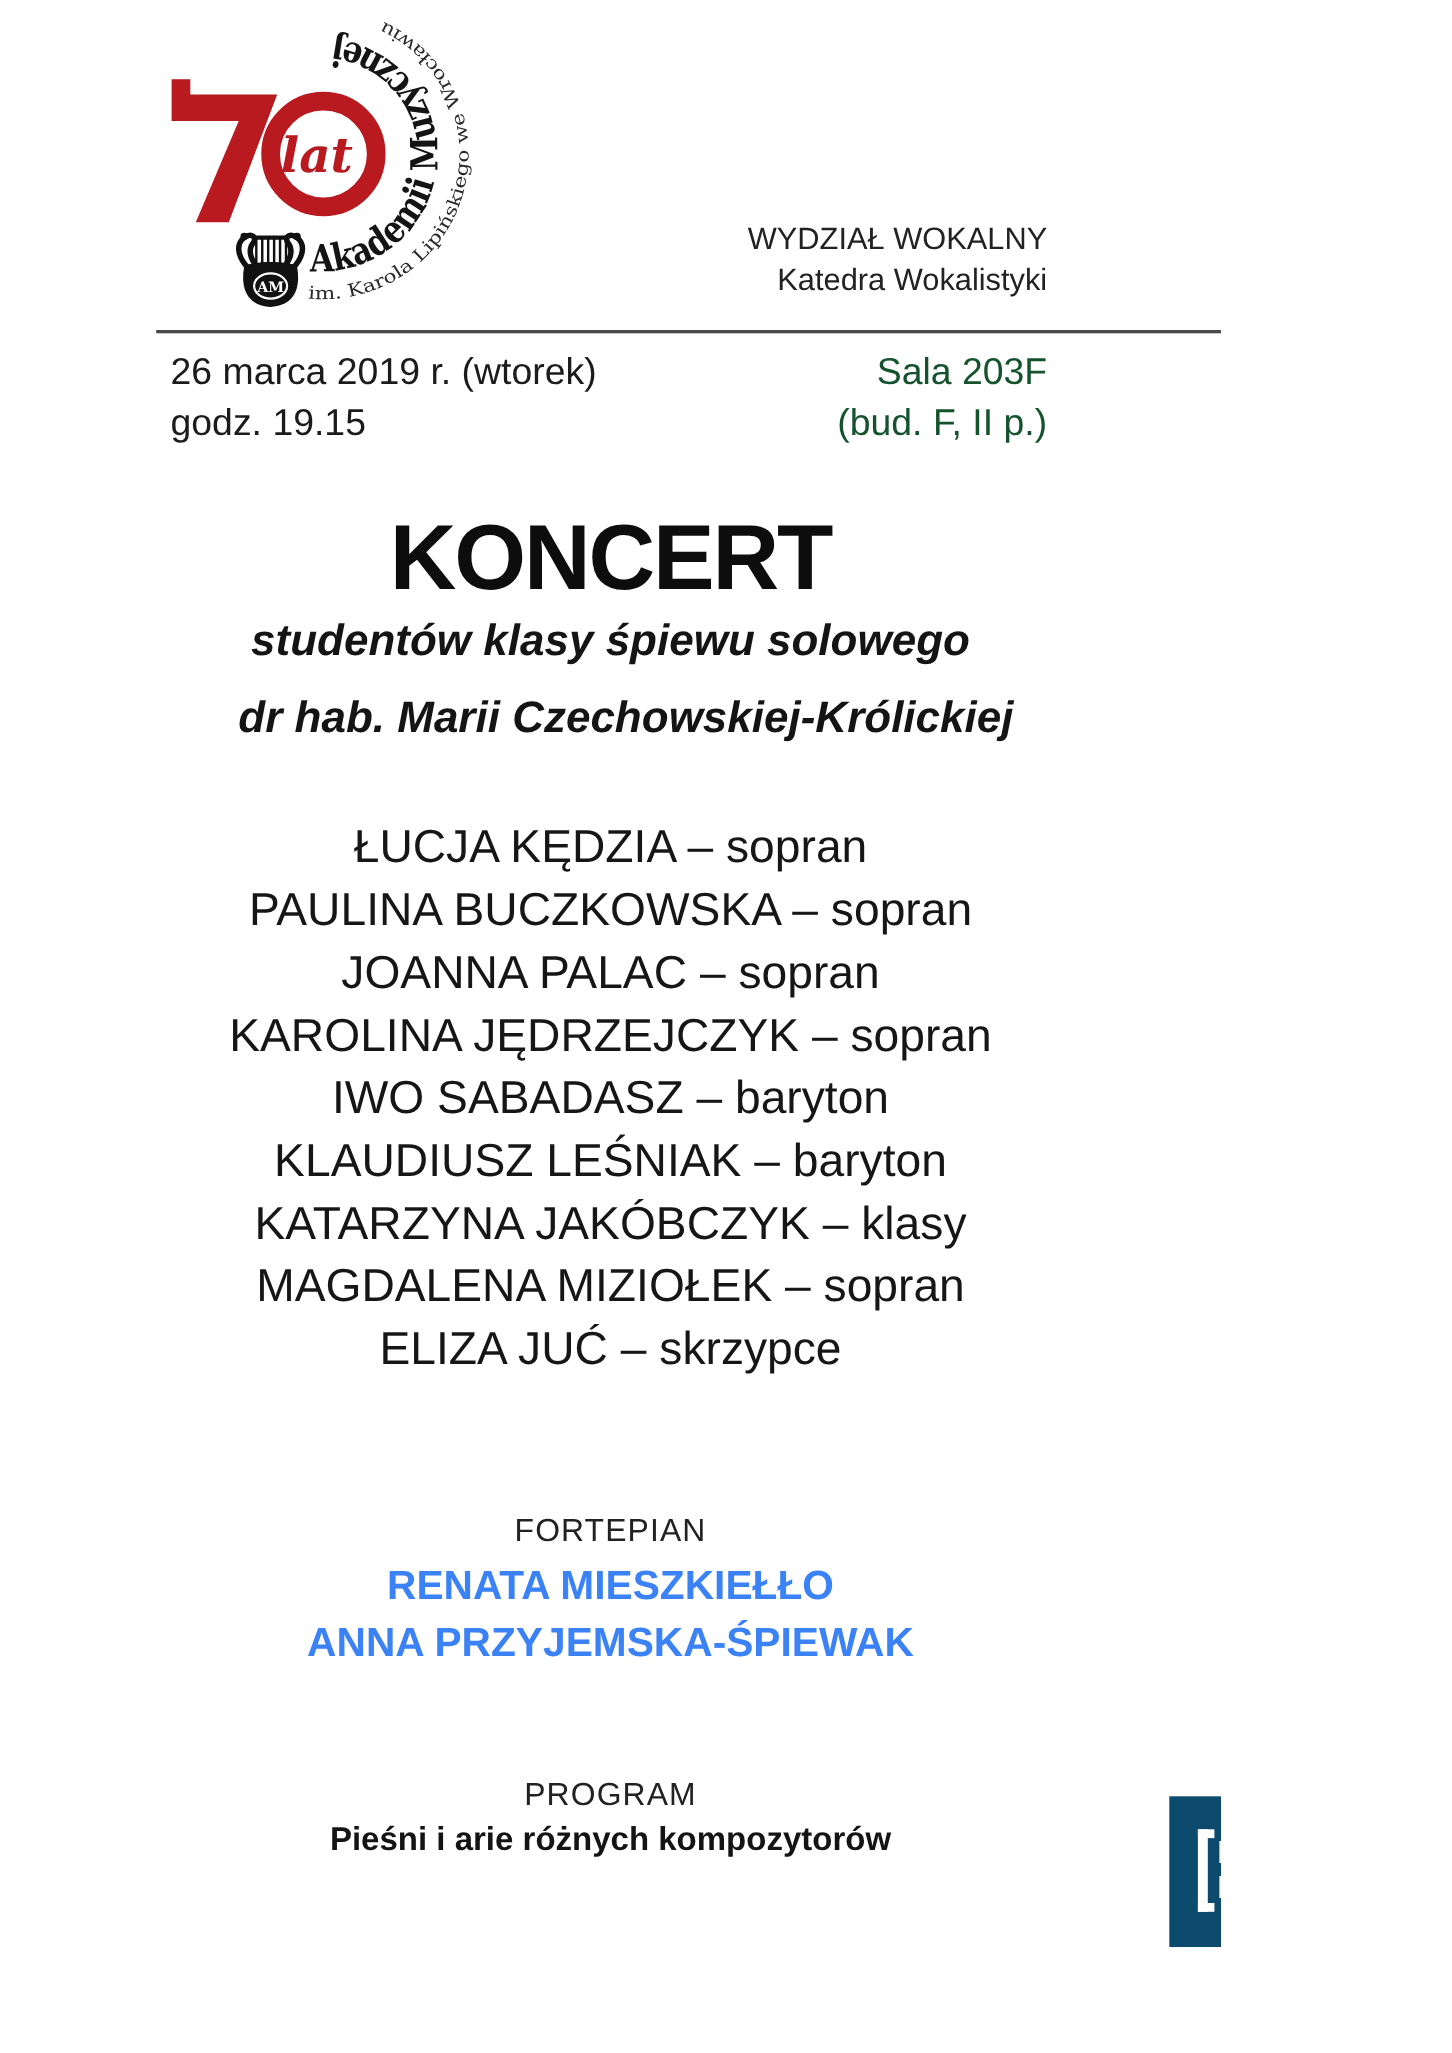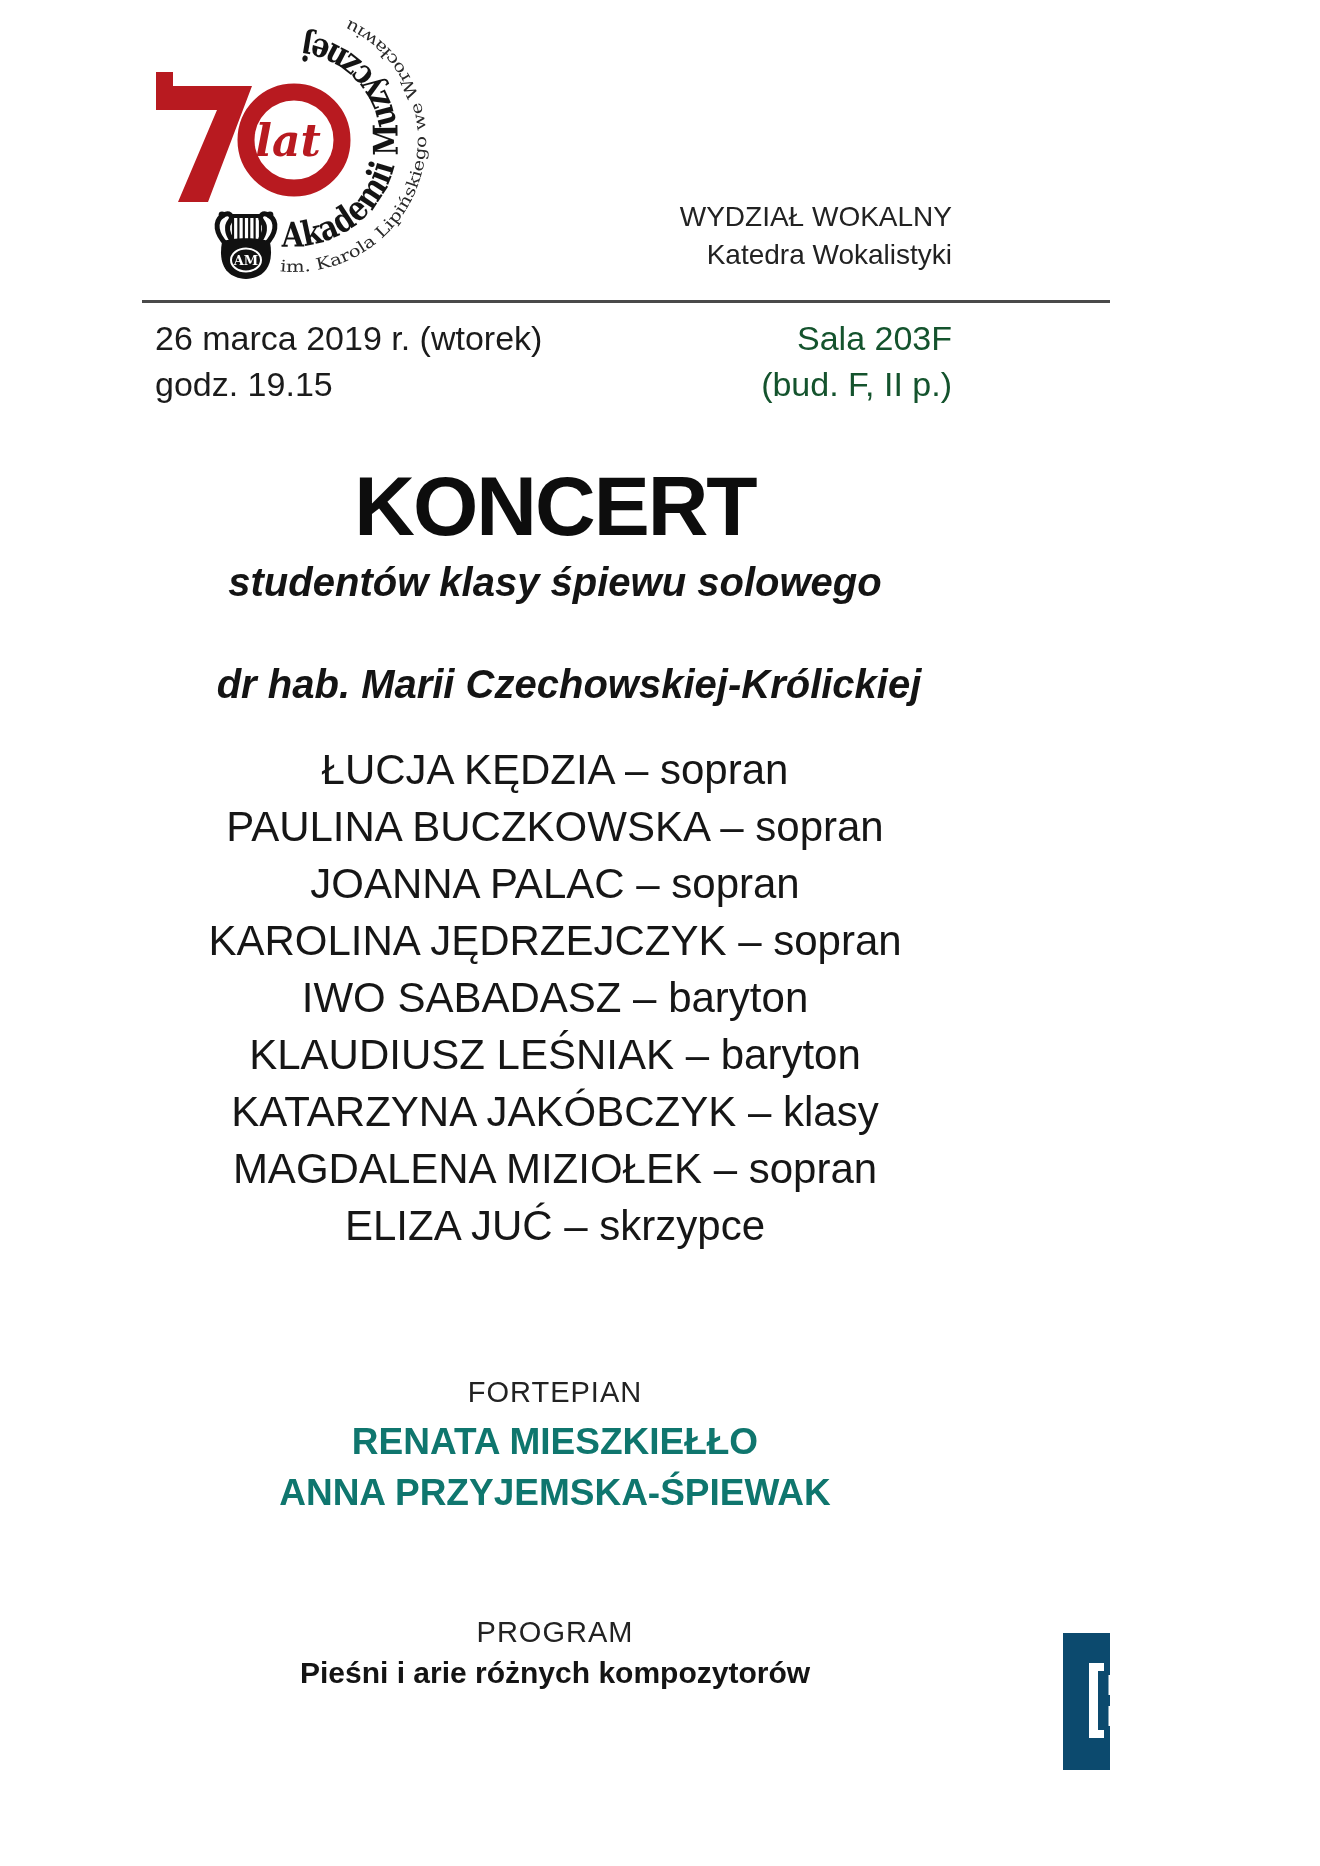--- a/index.html
+++ b/index.html
@@ -13,26 +13,26 @@
   #logo-svg{position:absolute;left:126px;top:12px;width:372px;height:280px;}
   #header-right{position:absolute;right:158px;top:198px;text-align:right;font-size:28px;line-height:38px;color:#222;}
   #rule{position:absolute;left:142px;top:300px;width:1026px;height:3px;background:#4a4a4a;}
   #date-block{position:absolute;left:155px;top:315px;font-size:34px;line-height:46px;color:#1b1b1b;}
   #sala-block{position:absolute;right:158px;top:315px;text-align:right;font-size:34px;line-height:46px;color:#14532d;}
 
   
   #koncert{top:458px;font-size:84px;font-weight:bold;letter-spacing:-2px;color:#0d0d0d;}
   .subtitle{font-size:40px;font-weight:bold;font-style:italic;color:#141414;}
   #subtitle1{top:560px;}
-  #subtitle2{top:662px;padding-left:28px;}
+  #subtitle2{top:630px;padding-left:28px;}
   #performers{top:741px;}
   .performer-line{height:57px;line-height:57px;font-size:42px;color:#161616;}
   #fortepian-label{top:1376px;font-size:29px;letter-spacing:1px;color:#222;}
   #pianists{top:1416px;}
-  .pianist-line{height:51px;line-height:51px;font-size:37px;font-weight:bold;color:#0f766e;}
+  .pianist-line{height:51px;line-height:51px;font-size:37px;font-weight:bold;color:#3b82f6;}
   #program-label{top:1616px;font-size:29px;letter-spacing:1px;color:#222;}
   #program-desc{top:1656px;font-size:30px;font-weight:bold;color:#141414;}
   #admission{top:1738px;font-size:30px;font-weight:bold;color:#141414;}
 
   
   #kultura-box{position:absolute;left:1063px;top:1633px;width:190px;height:137px;}
   #kultura-bracket{position:absolute;left:26px;top:30px;width:15px;height:75px;
     border-left:9px solid #fff;border-top:8px solid #fff;border-bottom:8px solid #fff;box-sizing:border-box;}
   .kultura-line{position:absolute;left:44px;color:#ffffff;font-weight:bold;font-size:29px;line-height:29px;
     transform:scaleX(0.8);transform-origin:left center;white-space:nowrap;}

